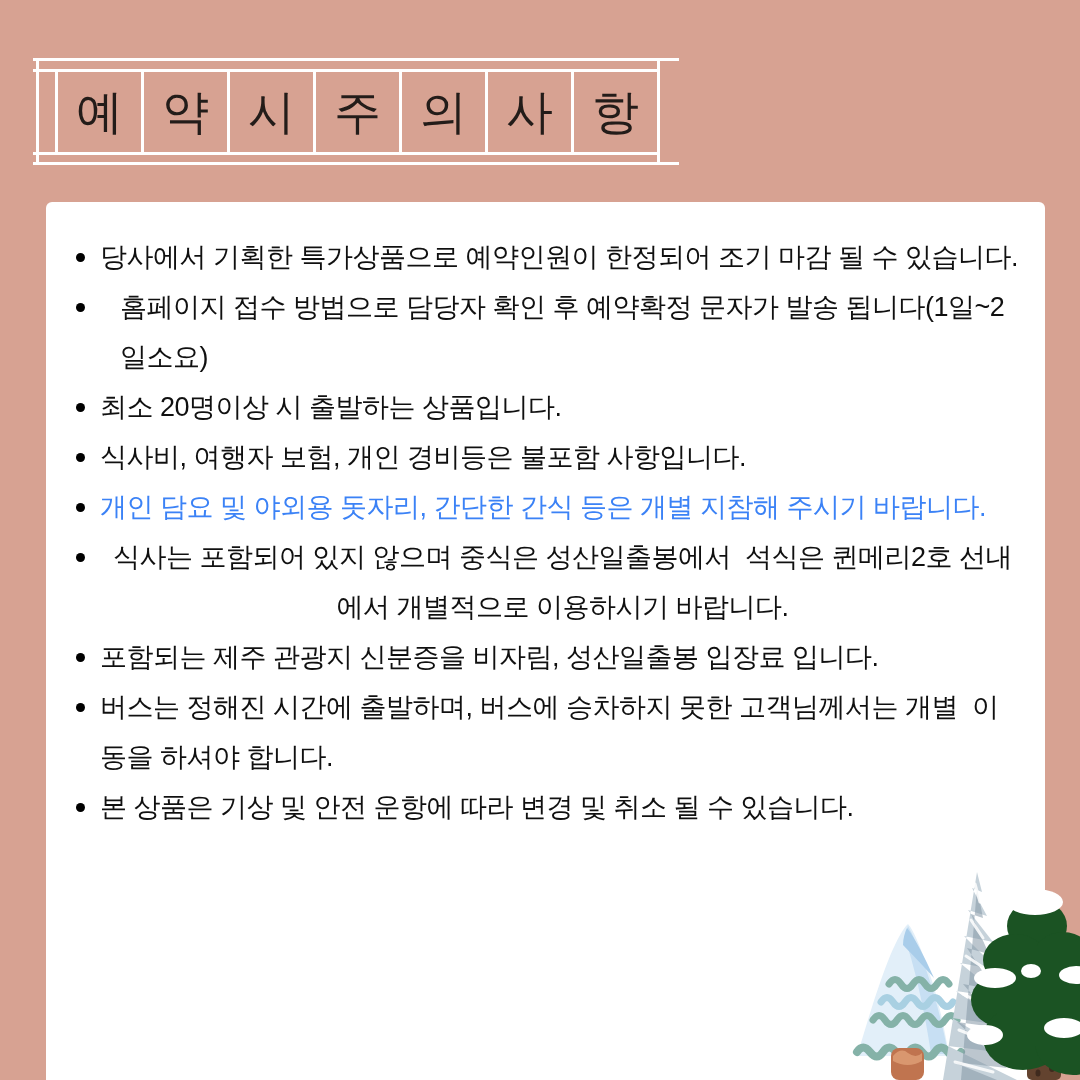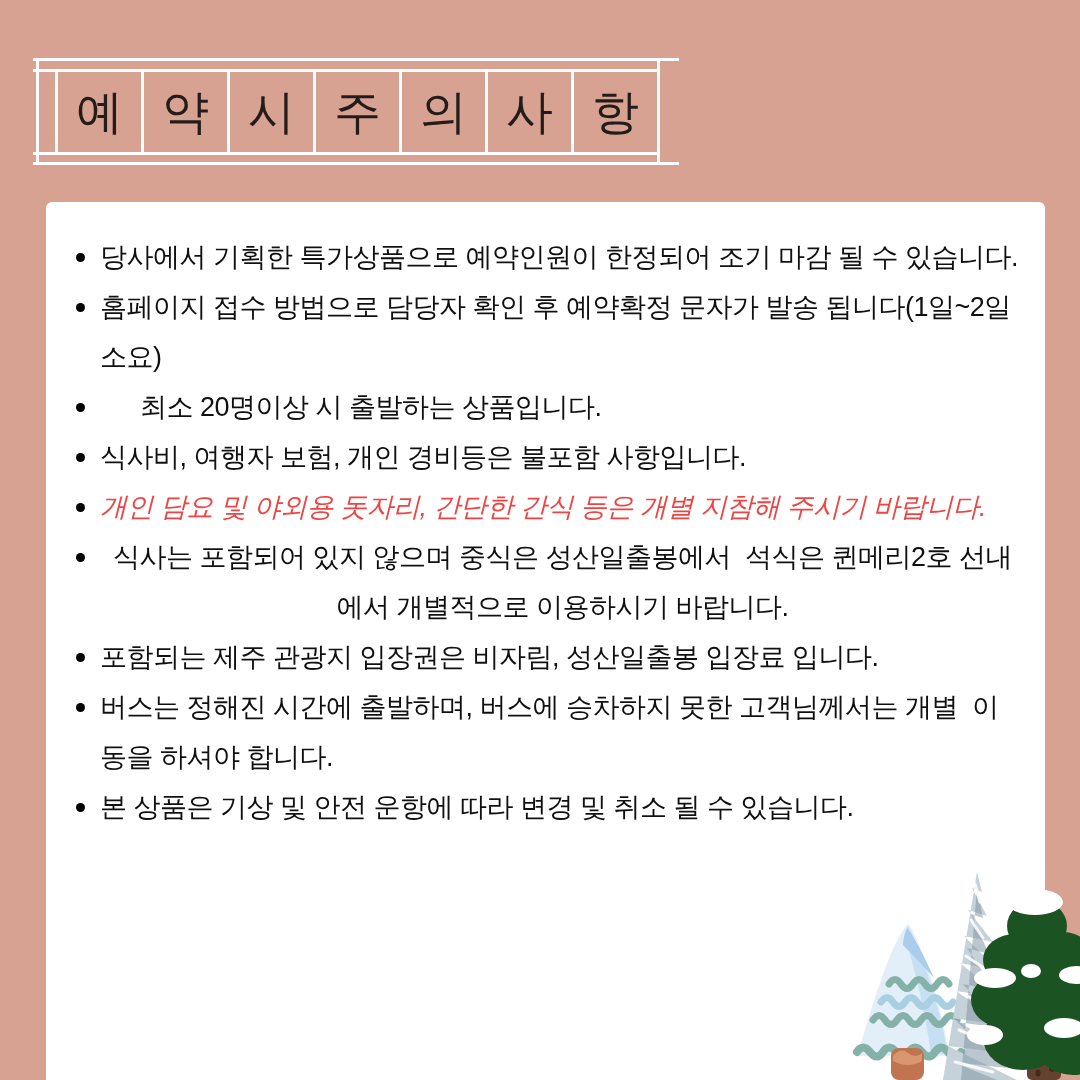--- a/index.html
+++ b/index.html
@@ -74,41 +74,41 @@
 </div>
 
 <div class="card" style="background: rgb(255, 255, 255);">
   <ul class="notice-list">
       <li class="item">
         <span class="dot"></span>
         <span class="txt" style="color: rgb(16, 16, 16);">당사에서 기획한 특가상품으로 예약인원이 한정되어 조기 마감 될 수 있습니다.</span>
       </li>
       <li class="item">
         <span class="dot"></span>
-        <span class="txt" style="color: rgb(16, 16, 16);">홈페이지 접수 방법으로 담당자 확인 후 예약확정 문자가 발송 됩니다(1일~2일소요)</span>
+        <span class="txt" style="color: rgb(16, 16, 16); margin-left: 20px;">홈페이지 접수 방법으로 담당자 확인 후 예약확정 문자가 발송 됩니다(1일~2일소요)</span>
       </li>
       <li class="item">
         <span class="dot"></span>
-        <span class="txt" style="color: rgb(16, 16, 16); margin-left: 40px;">최소 20명이상 시 출발하는 상품입니다.</span>
+        <span class="txt" style="color: rgb(16, 16, 16);">최소 20명이상 시 출발하는 상품입니다.</span>
       </li>
       <li class="item">
         <span class="dot"></span>
         <span class="txt" style="color: rgb(16, 16, 16);">식사비, 여행자 보험, 개인 경비등은 불포함 사항입니다.</span>
       </li>
       <li class="item">
         <span class="dot"></span>
-        <span class="txt" style="color: #ef4444; font-style: italic;">개인 담요 및 야외용 돗자리, 간단한 간식 등은 개별 지참해 주시기 바랍니다.</span>
+        <span class="txt" style="color: #3b82f6;">개인 담요 및 야외용 돗자리, 간단한 간식 등은 개별 지참해 주시기 바랍니다.</span>
       </li>
       <li class="item">
         <span class="dot"></span>
         <span class="txt" style="color: rgb(16, 16, 16); text-align: center;">식사는 포함되어 있지 않으며 중식은 성산일출봉에서  석식은 퀸메리2호 선내에서 개별적으로 이용하시기 바랍니다.</span>
       </li>
       <li class="item">
         <span class="dot"></span>
-        <span class="txt" style="color: rgb(16, 16, 16);">포함되는 제주 관광지 입장권은 비자림, 성산일출봉 입장료 입니다.</span>
+        <span class="txt" style="color: rgb(16, 16, 16);">포함되는 제주 관광지 신분증을 비자림, 성산일출봉 입장료 입니다.</span>
       </li>
       <li class="item">
         <span class="dot"></span>
         <span class="txt" style="color: rgb(16, 16, 16);">버스는 정해진 시간에 출발하며, 버스에 승차하지 못한 고객님께서는 개별  이동을 하셔야 합니다.</span>
       </li>
       <li class="item">
         <span class="dot"></span>
         <span class="txt" style="color: rgb(16, 16, 16);">본 상품은 기상 및 안전 운항에 따라 변경 및 취소 될 수 있습니다.</span>
       </li>
     </ul>

